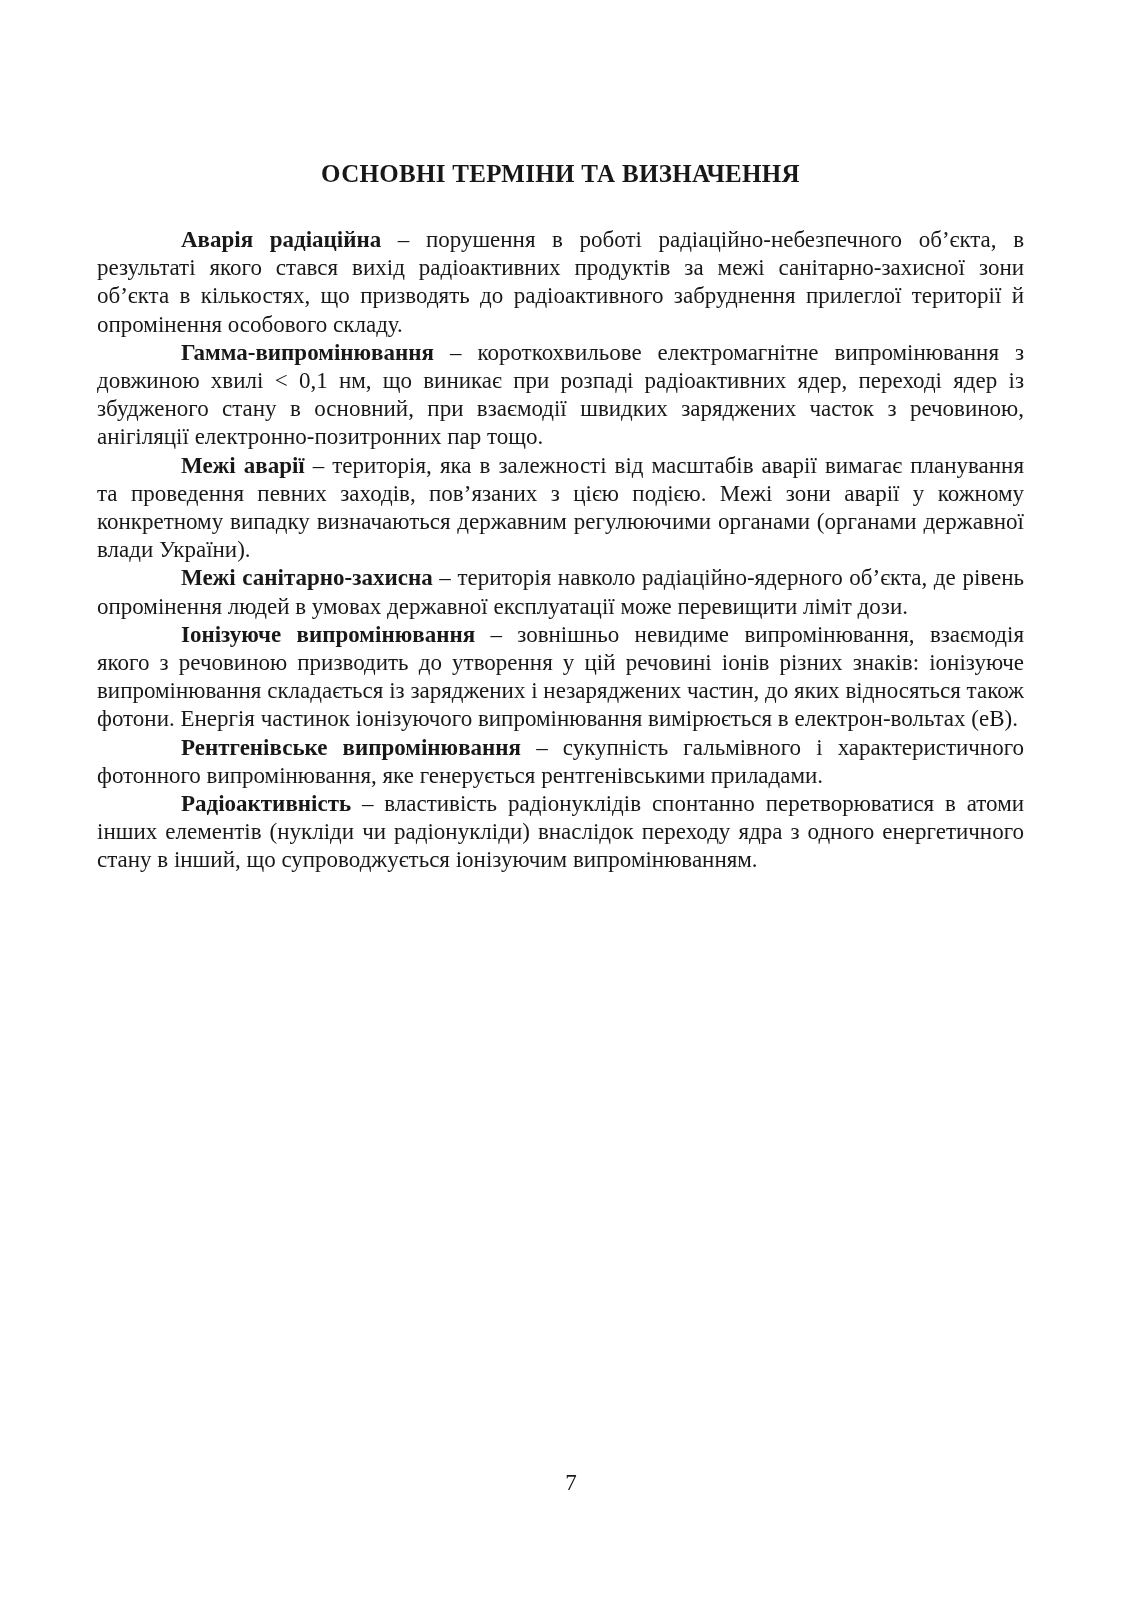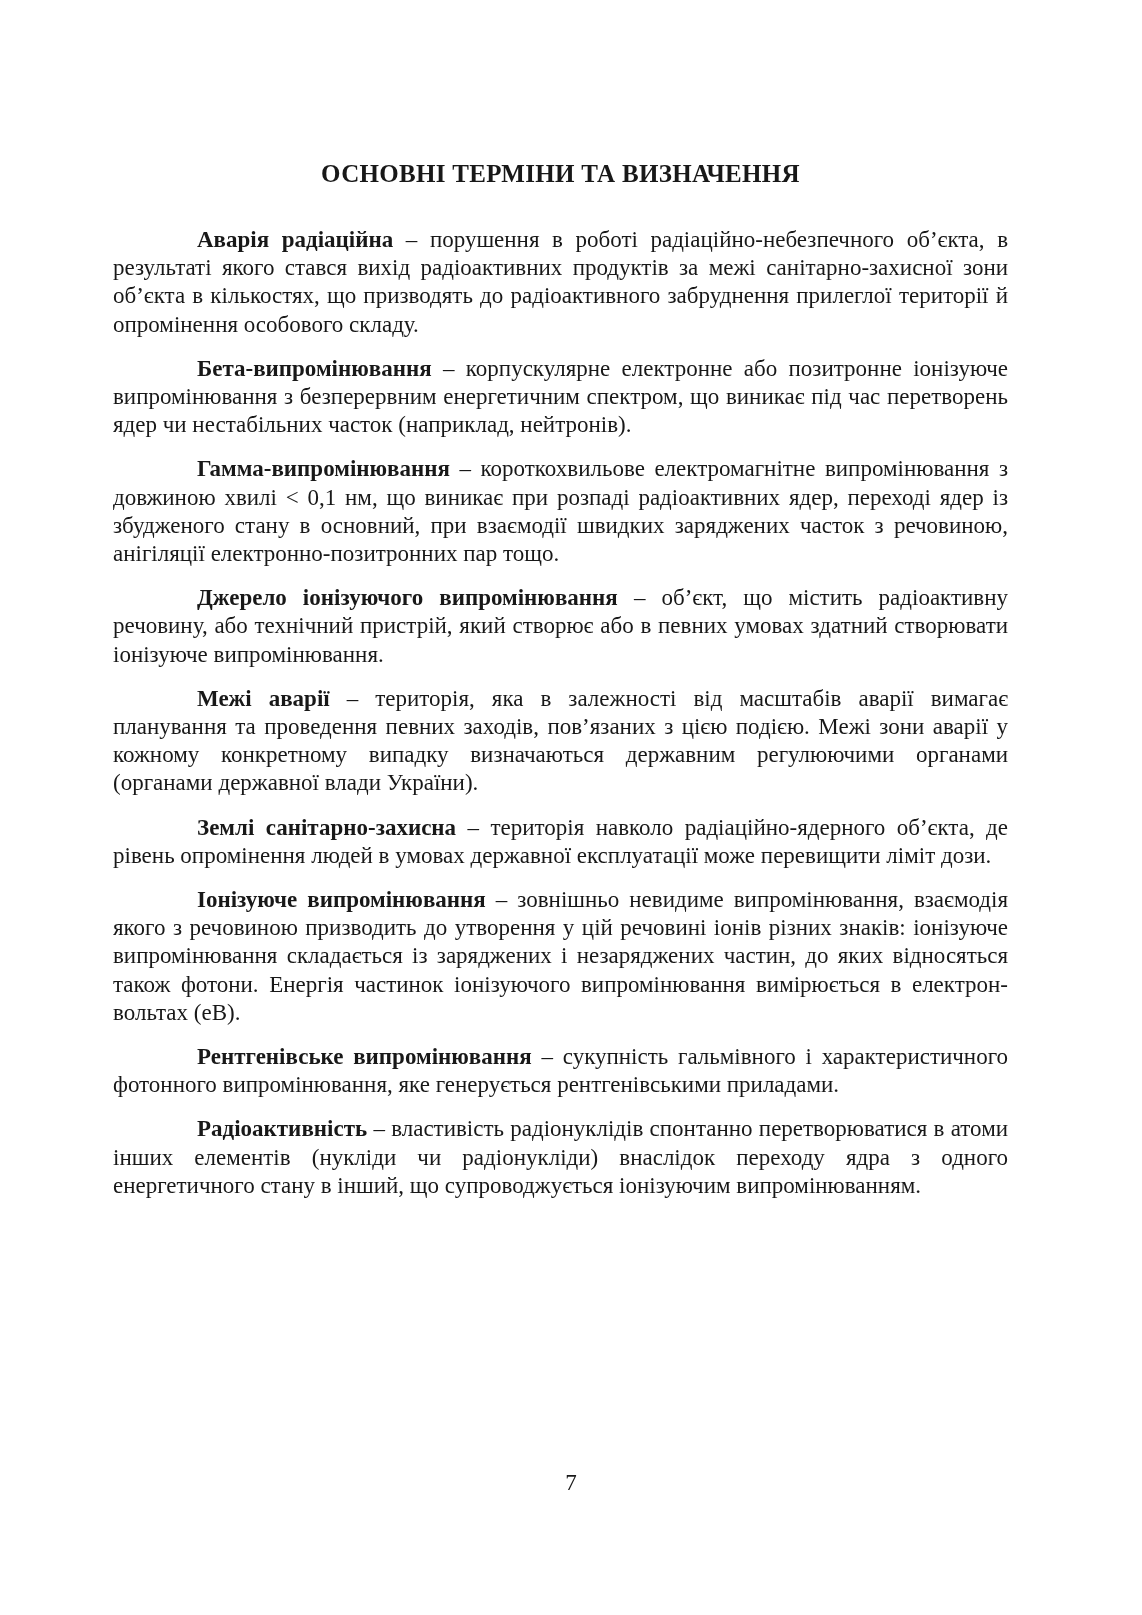--- a/index.html
+++ b/index.html
@@ -25,21 +25,21 @@
     font-weight: bold;
     text-align: center;
     margin: 0 0 38px 0;
     letter-spacing: 0.3px;
   }
   .para {
     font-size: 23px;
     line-height: 28.2px;
     text-align: justify;
     text-indent: 84px;
-    margin: 16px;
+    margin: 0;
   }
   .para .term {
     font-weight: bold;
   }
   .page-number {
     position: absolute;
     top: 1470px;
     left: 0;
     width: 100%;
     text-align: center;
@@ -53,42 +53,34 @@
 <div class="page">
 
   <h1 class="doc-title">ОСНОВНІ ТЕРМІНИ ТА ВИЗНАЧЕННЯ</h1>
 
   <p class="para">
     <span class="term">Аварія радіаційна</span>
     <span class="def">– порушення в роботі радіаційно-небезпечного об’єкта, в результаті якого стався вихід радіоактивних продуктів за межі санітарно-захисної зони об’єкта в кількостях, що призводять до радіоактивного забруднення прилеглої території й опромінення особового складу.</span>
   </p>
 
 
-  <p class="para">
-    <span class="term">Бета-випромінювання</span>
-    <span class="def">– корпускулярне електронне або позитронне іонізуюче випромінювання з безперервним енергетичним спектром, що виникає під час перетворень ядер чи нестабільних часток (наприклад, нейтронів).</span>
-  </p>
 
   <p class="para">
     <span class="term">Гамма-випромінювання</span>
     <span class="def">– короткохвильове електромагнітне випромінювання з довжиною хвилі &lt; 0,1 нм, що виникає при розпаді радіоактивних ядер, переході ядер із збудженого стану в основний, при взаємодії швидких заряджених часток з речовиною, анігіляції електронно-позитронних пар тощо.</span>
   </p>
 
-  <p class="para">
-    <span class="term">Джерело іонізуючого випромінювання</span>
-    <span class="def">– об’єкт, що містить радіоактивну речовину, або технічний пристрій, який створює або в певних умовах здатний створювати іонізуюче випромінювання.</span>
-  </p>
 
   <p class="para">
     <span class="term">Межі аварії</span>
     <span class="def">– територія, яка в залежності від масштабів аварії вимагає планування та проведення певних заходів, пов’язаних з цією подією. Межі зони аварії у кожному конкретному випадку визначаються державним регулюючими органами (органами державної влади України).</span>
   </p>
 
   <p class="para">
-    <span class="term">Землі санітарно-захисна</span>
+    <span class="term">Межі санітарно-захисна</span>
     <span class="def">– територія навколо радіаційно-ядерного об’єкта, де рівень опромінення людей в умовах державної експлуатації може перевищити ліміт дози.</span>
   </p>
 
   <p class="para">
     <span class="term">Іонізуюче випромінювання</span>
     <span class="def">– зовнішньо невидиме випромінювання, взаємодія якого з речовиною призводить до утворення у цій речовині іонів різних знаків: іонізуюче випромінювання складається із заряджених і незаряджених частин, до яких відносяться також фотони. Енергія частинок іонізуючого випромінювання вимірюється в електрон-вольтах (еВ).</span>
   </p>
 
 
   <p class="para">

